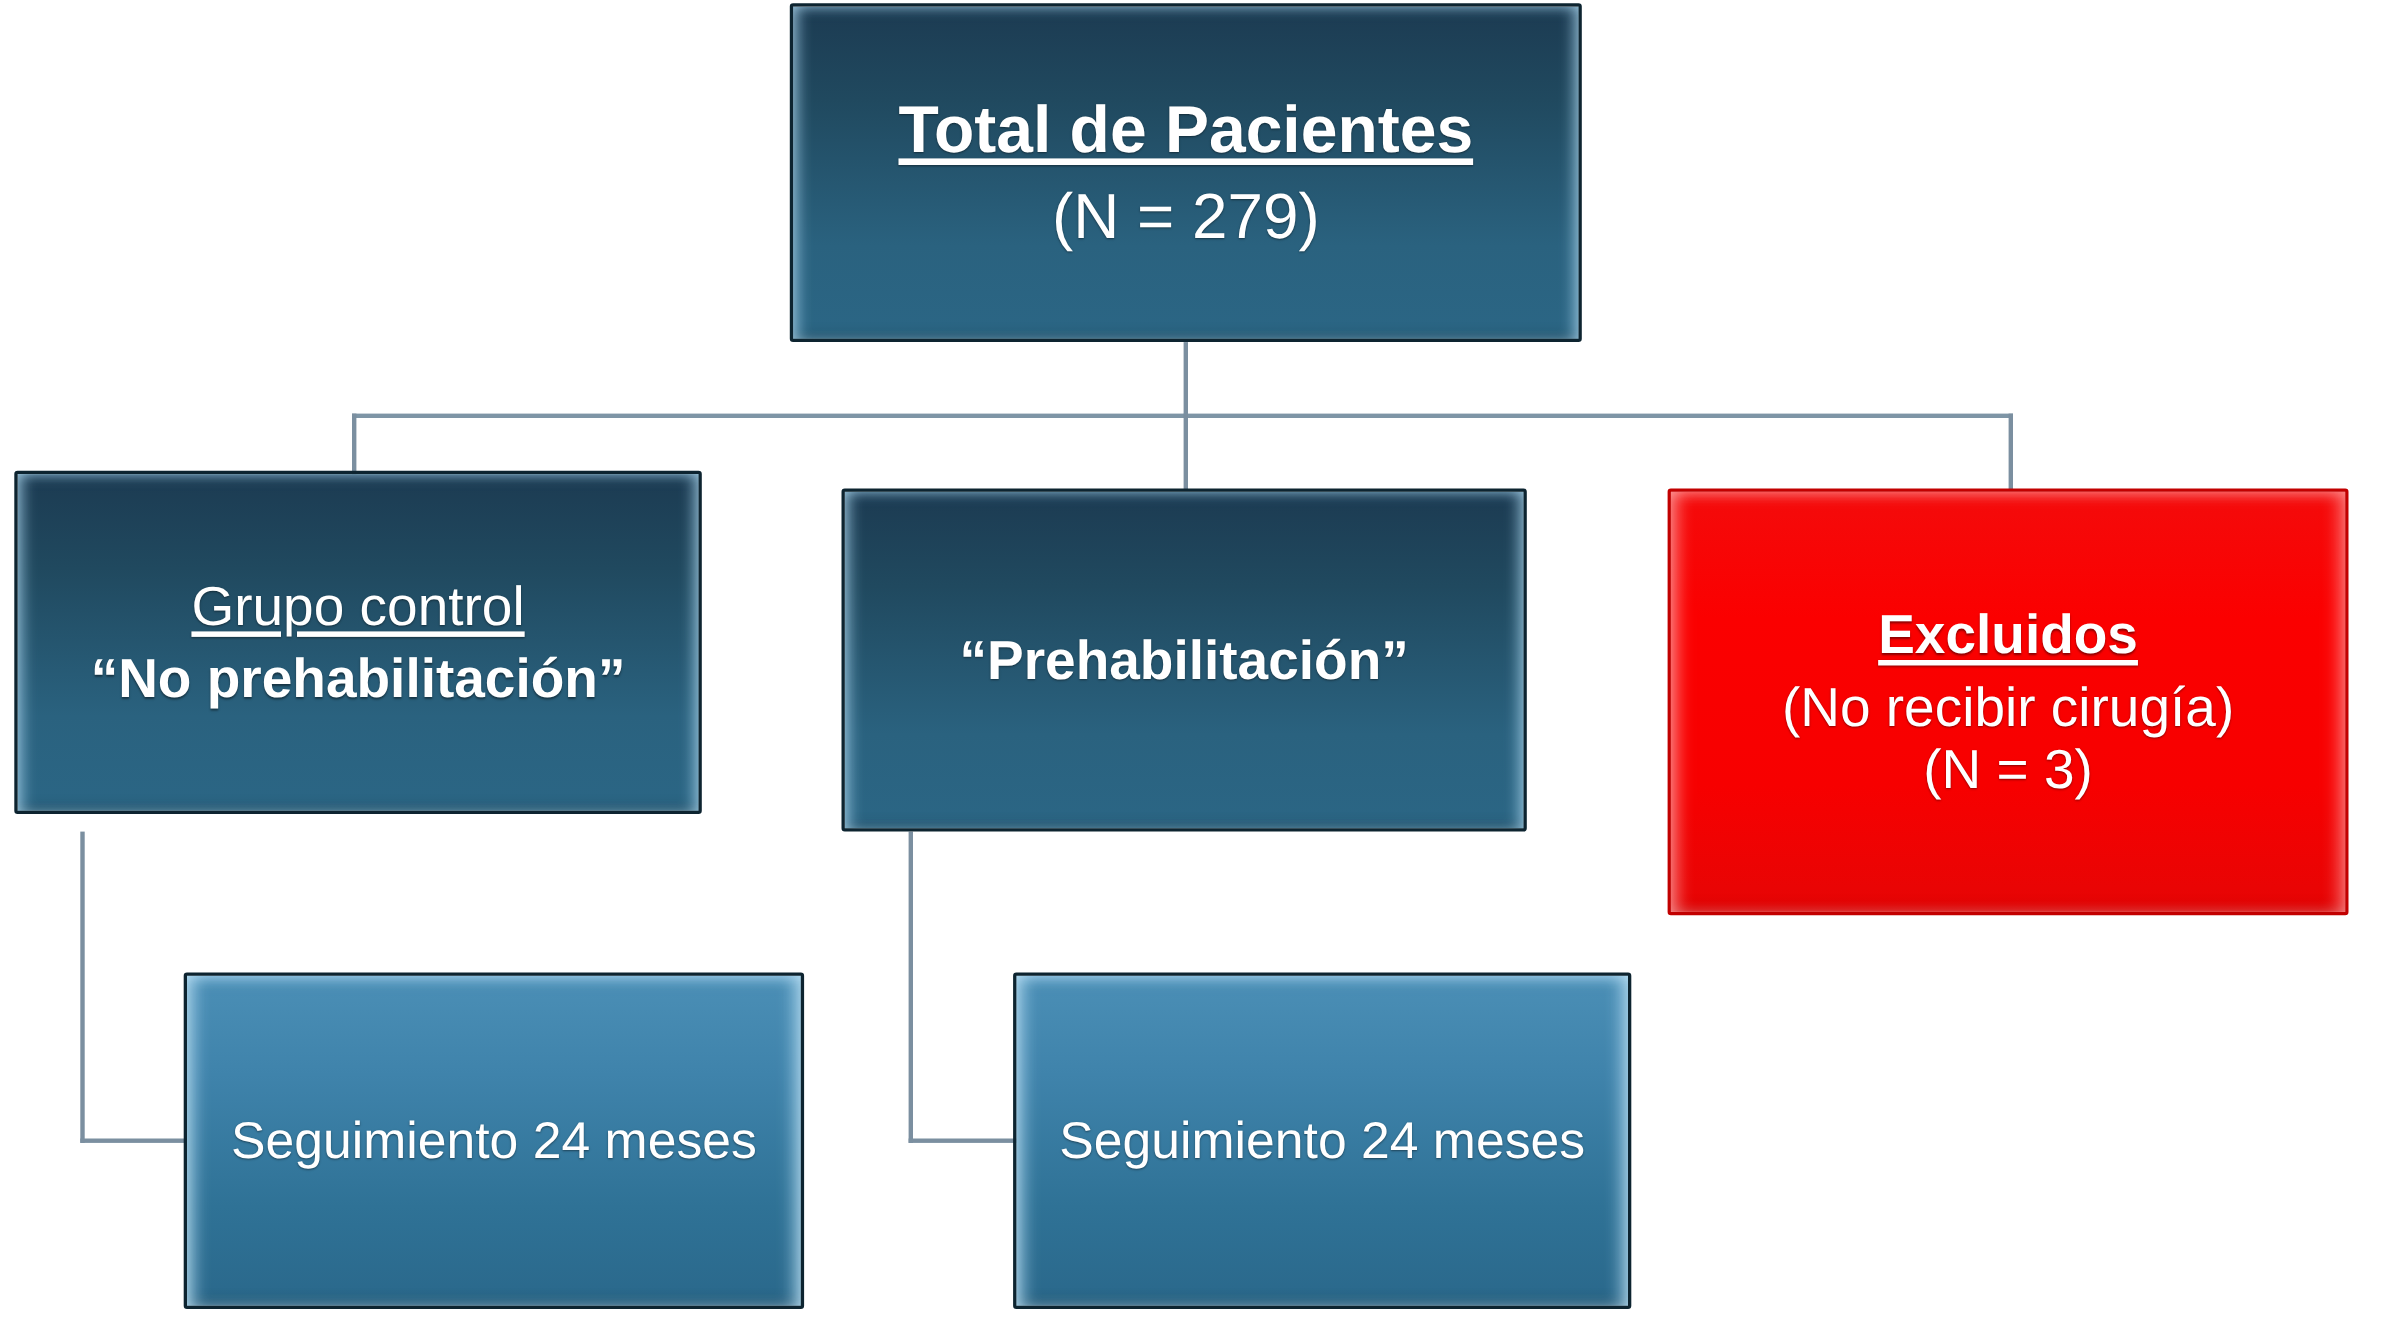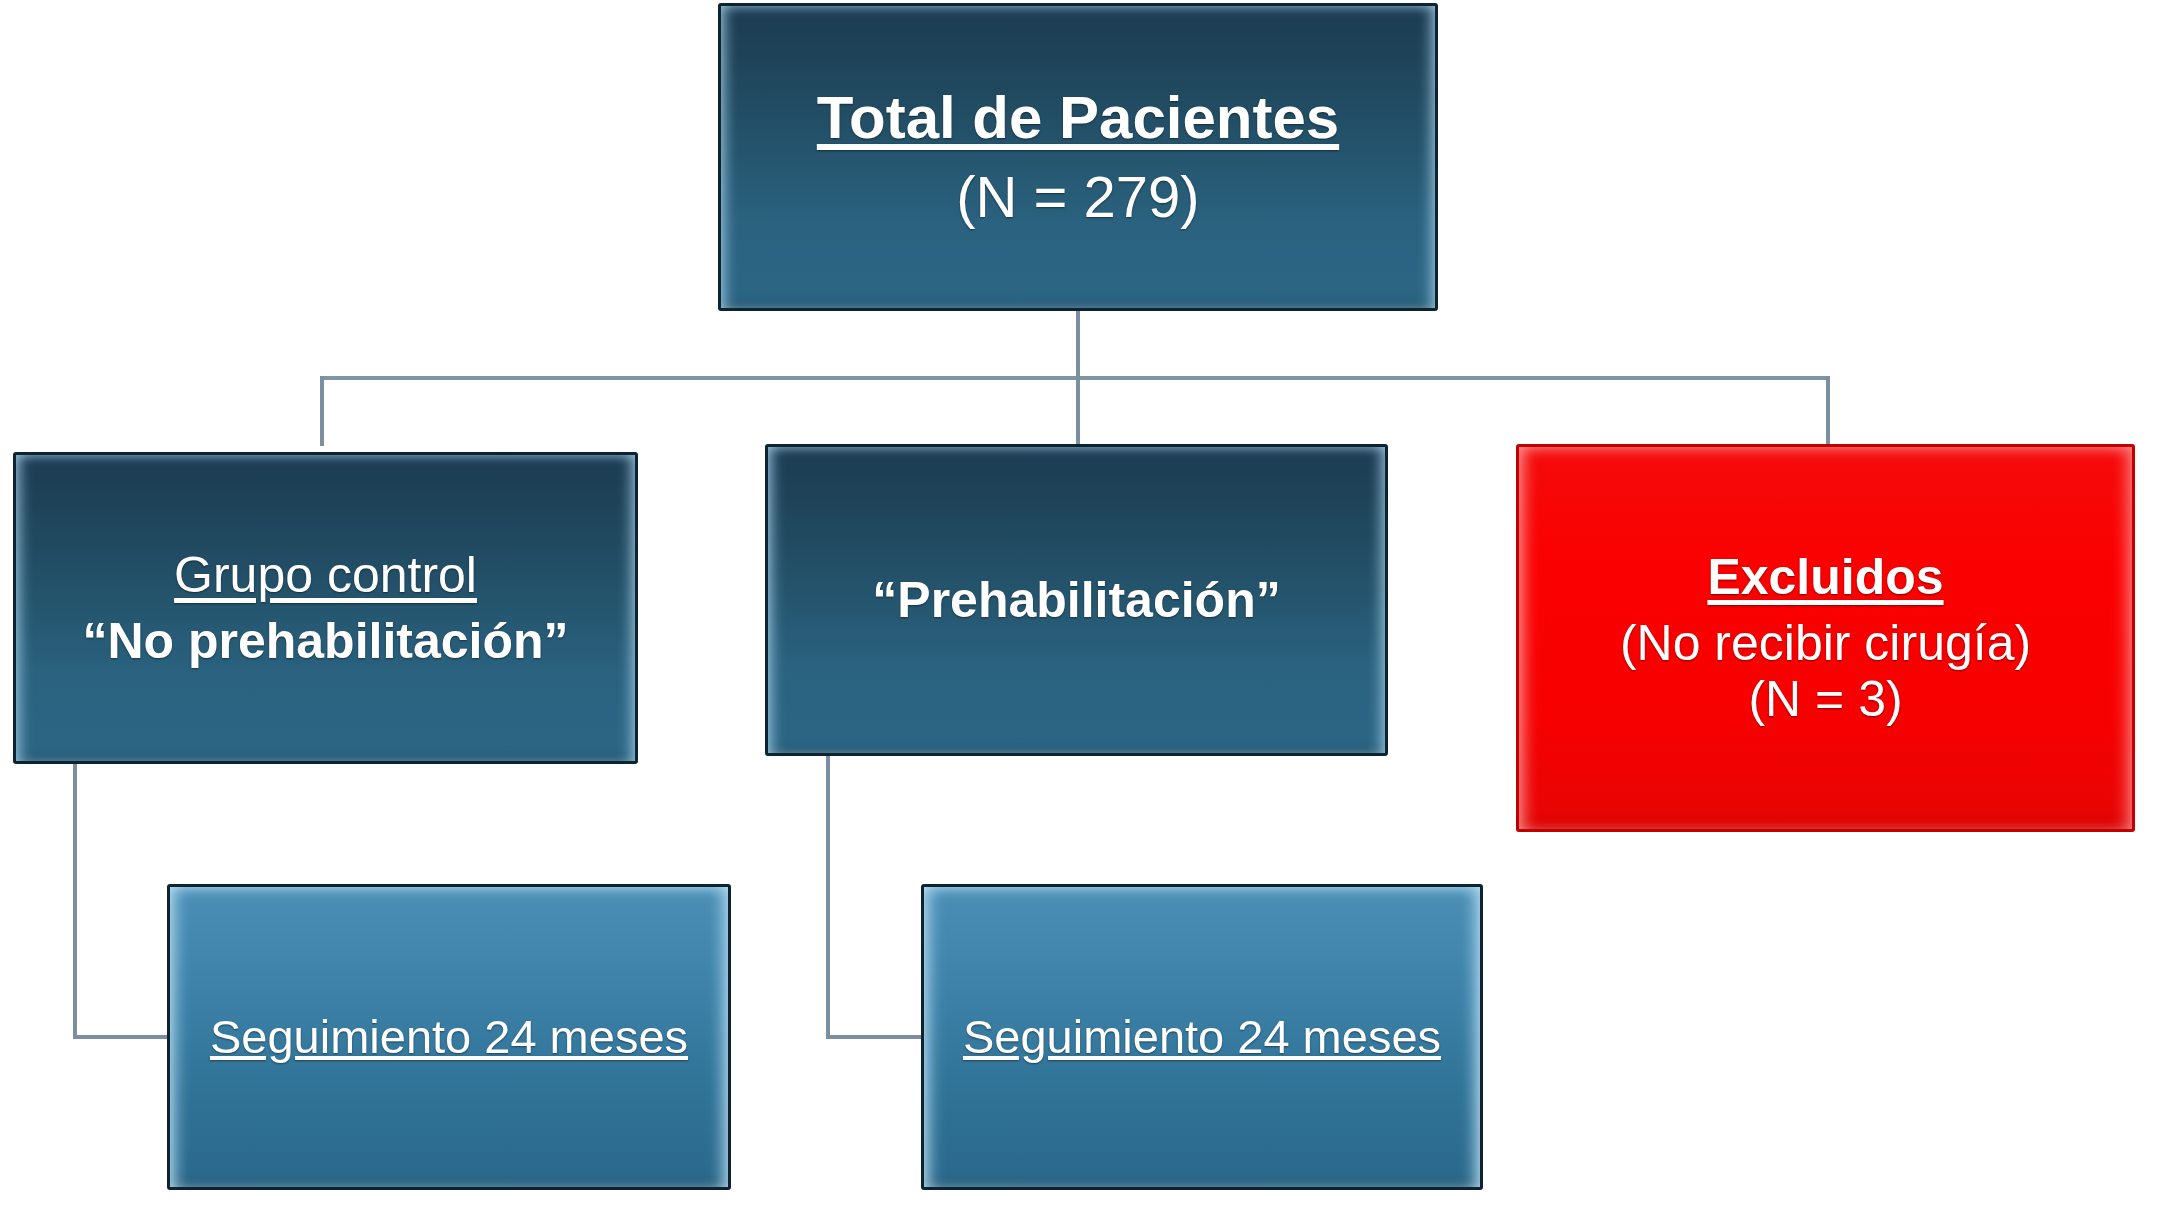--- a/index.html
+++ b/index.html
@@ -54,21 +54,20 @@
   }
 
   
   .node.light {
     background: linear-gradient(180deg, #4b8fb6 0%, #3f83ab 30%, #2f7296 70%, #2a688b 100%);
     box-shadow:
       inset 11px 0 16px -7px rgba(190,228,248,0.95),
       inset -11px 0 16px -7px rgba(190,228,248,0.95),
       inset 0 9px 14px -7px rgba(180,220,245,0.55),
       inset 0 -9px 14px -7px rgba(0,0,0,0.32);
-    text-decoration: underline;
   }
 
   
   .node.red {
     background: linear-gradient(180deg, #f40b0b 0%, #fb0000 30%, #f70000 70%, #e60505 100%);
     border-color: #c20000;
     box-shadow:
       inset 11px 0 16px -7px rgba(255,170,170,0.85),
       inset -11px 0 16px -7px rgba(255,150,150,0.85),
       inset 0 9px 14px -7px rgba(255,190,190,0.45),
@@ -86,21 +85,21 @@
   .line.normal   { font-weight: normal; }
 
   
   #node-total {
     left: 718px; top: 3px; width: 720px; height: 308px;
   }
   #node-total .line { font-size: 58px; }
   #node-total .line.title-u { font-size: 60px; margin-bottom: 14px; }
 
   #node-control {
-    left: 13px; top: 452px; width: 625px; height: 312px;
+    left: 13px; top: 428px; width: 625px; height: 312px;
   }
   #node-cases {
     left: 765px; top: 444px; width: 623px; height: 312px;
   }
   #node-excluded {
     left: 1516px; top: 444px; width: 619px; height: 388px;
   }
   #node-control .line, #node-cases .line, #node-excluded .line {
     font-size: 50px;
   }

